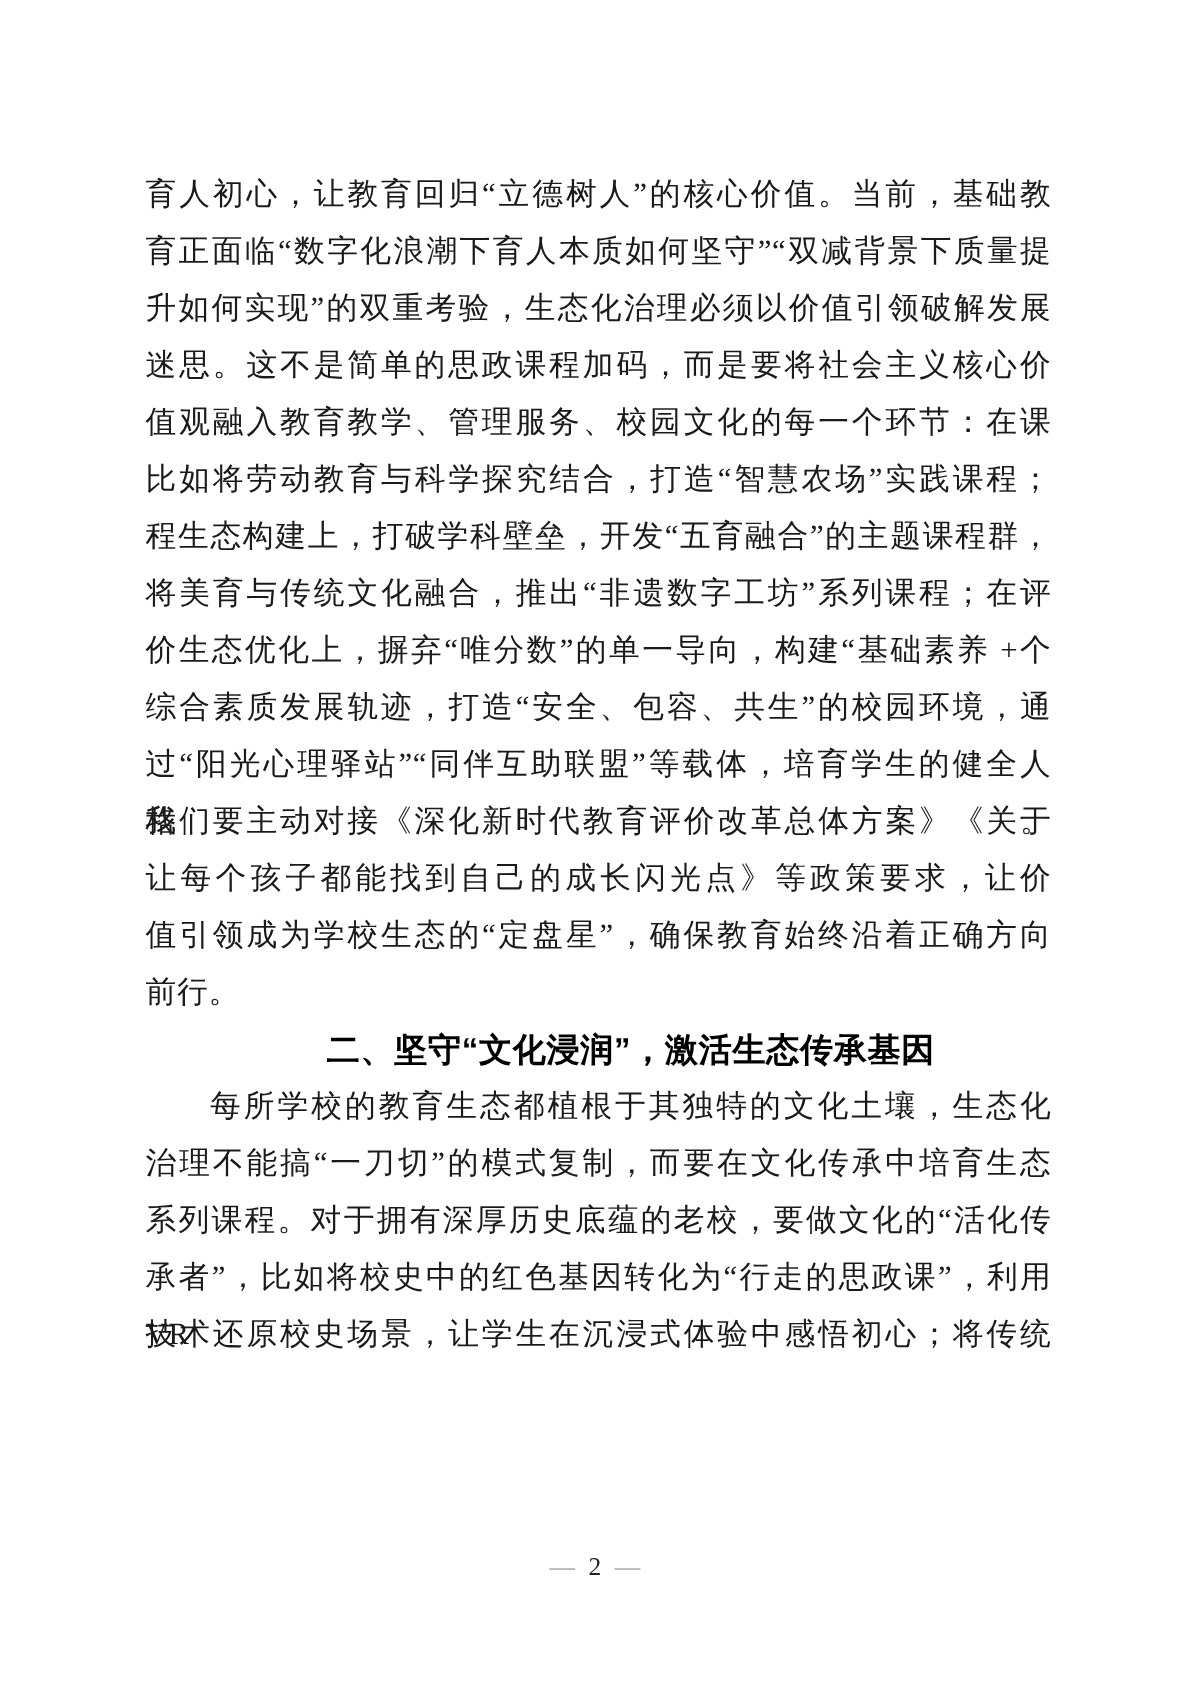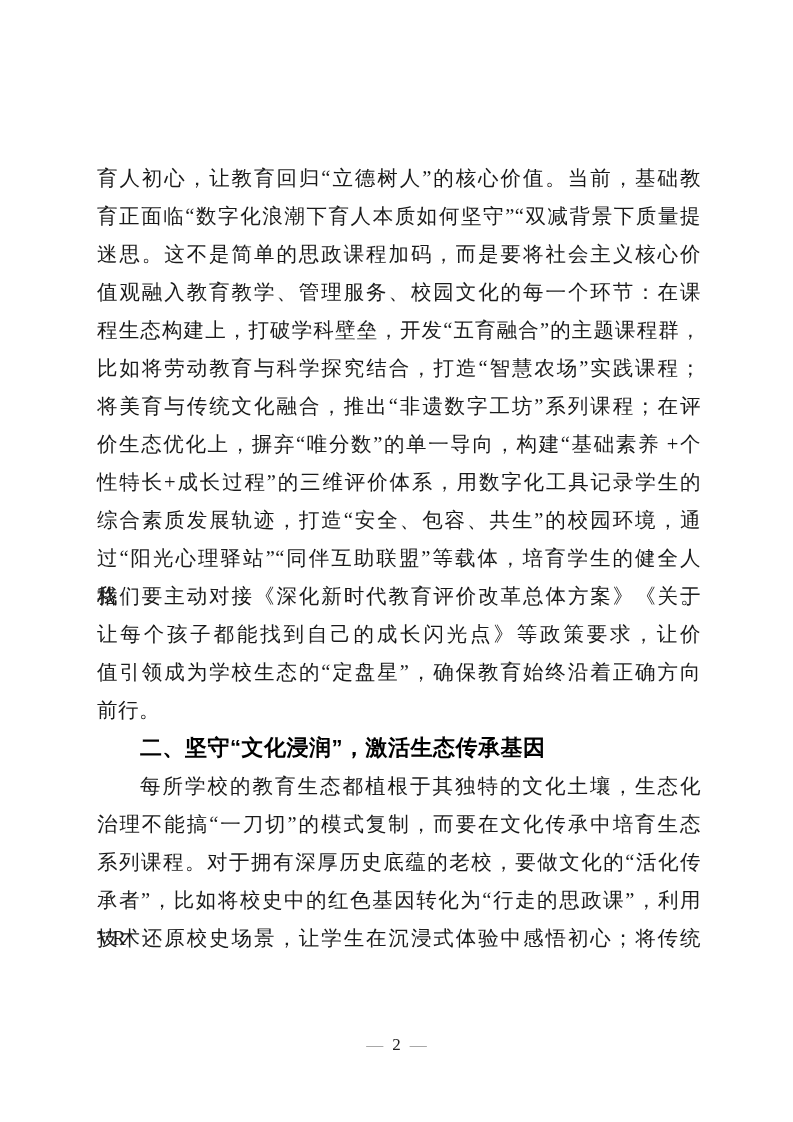--- a/index.html
+++ b/index.html
@@ -14,21 +14,20 @@
     background: #ffffff;
     overflow: hidden;
     font-family: "Liberation Serif", "DejaVu Serif", serif;
     color: #1a1a1a;
   }
   .textblock {
     position: absolute;
     left: 97px;
     top: 111px;
     width: 604px;
-    margin-top: 48px;
   }
   .line {
     font-size: 20.5px;
     line-height: 38px;
     height: 38px;
     letter-spacing: 0.5px;
     text-align: left;
     white-space: nowrap;
   }
   .line.fill {
@@ -37,20 +36,21 @@
     text-align-last: justify;
   }
   .line.indent {
     text-indent: 43px;
   }
   .line.heading {
     font-family: "Liberation Sans", "DejaVu Sans", sans-serif;
     font-weight: bold;
     font-size: 22px;
     color: #000000;
+    text-align: center;
   }
   .footer {
     position: absolute;
     left: 0;
     top: 1033px;
     width: 100%;
     text-align: center;
     font-size: 17px;
     line-height: 24px;
   }
@@ -64,27 +64,27 @@
   }
 </style>
 </head>
 <body>
 
 <div class="page">
 
   <div class="textblock">
       <div class="line body fill">育人初心，让教育回归“立德树人”的核心价值。当前，基础教</div>
       <div class="line body fill">育正面临“数字化浪潮下育人本质如何坚守”“双减背景下质量提</div>
+      <div class="line body fill">升如何实现”的双重考验，生态化治理必须以价值引领破解发展</div>
       <div class="line body fill">迷思。这不是简单的思政课程加码，而是要将社会主义核心价</div>
       <div class="line body fill">值观融入教育教学、管理服务、校园文化的每一个环节：在课</div>
+      <div class="line body fill">比如将劳动教育与科学探究结合，打造“智慧农场”实践课程；</div>
       <div class="line body fill">程生态构建上，打破学科壁垒，开发“五育融合”的主题课程群，</div>
-      <div class="line body fill">比如将劳动教育与科学探究结合，打造“智慧农场”实践课程；</div>
       <div class="line body fill">将美育与传统文化融合，推出“非遗数字工坊”系列课程；在评</div>
       <div class="line body fill">价生态优化上，摒弃“唯分数”的单一导向，构建“基础素养 +个</div>
-      <div class="line body fill">性特长+成长过程”的三维评价体系，用数字化工具记录学生的</div>
       <div class="line body fill">综合素质发展轨迹，打造“安全、包容、共生”的校园环境，通</div>
       <div class="line body fill">过“阳光心理驿站”“同伴互助联盟”等载体，培育学生的健全人格。</div>
       <div class="line body fill">我们要主动对接《深化新时代教育评价改革总体方案》《关于</div>
       <div class="line body fill">让每个孩子都能找到自己的成长闪光点》等政策要求，让价</div>
       <div class="line body fill">值引领成为学校生态的“定盘星”，确保教育始终沿着正确方向</div>
       <div class="line body">前行。</div>
       <div class="line heading indent">二、坚守“文化浸润”，激活生态传承基因</div>
       <div class="line body indent fill">每所学校的教育生态都植根于其独特的文化土壤，生态化</div>
       <div class="line body fill">治理不能搞“一刀切”的模式复制，而要在文化传承中培育生态</div>
       <div class="line body fill">系列课程。对于拥有深厚历史底蕴的老校，要做文化的“活化传</div>

